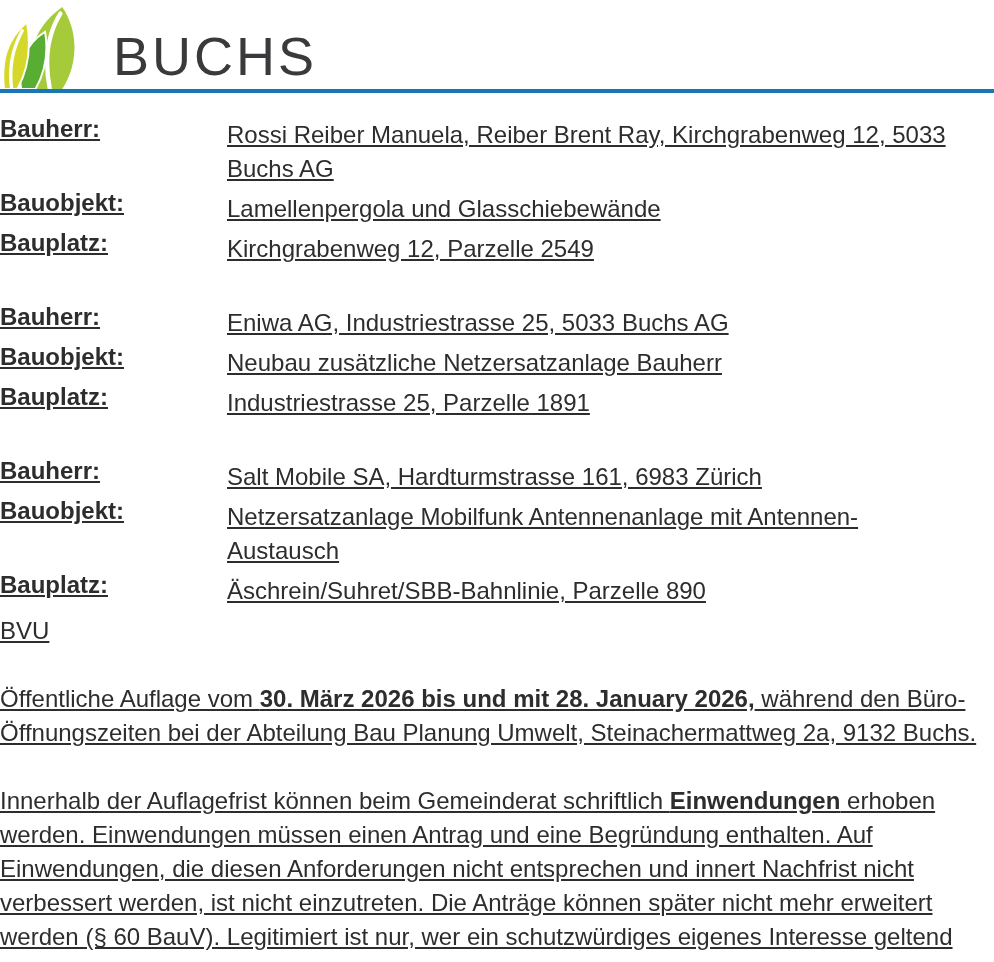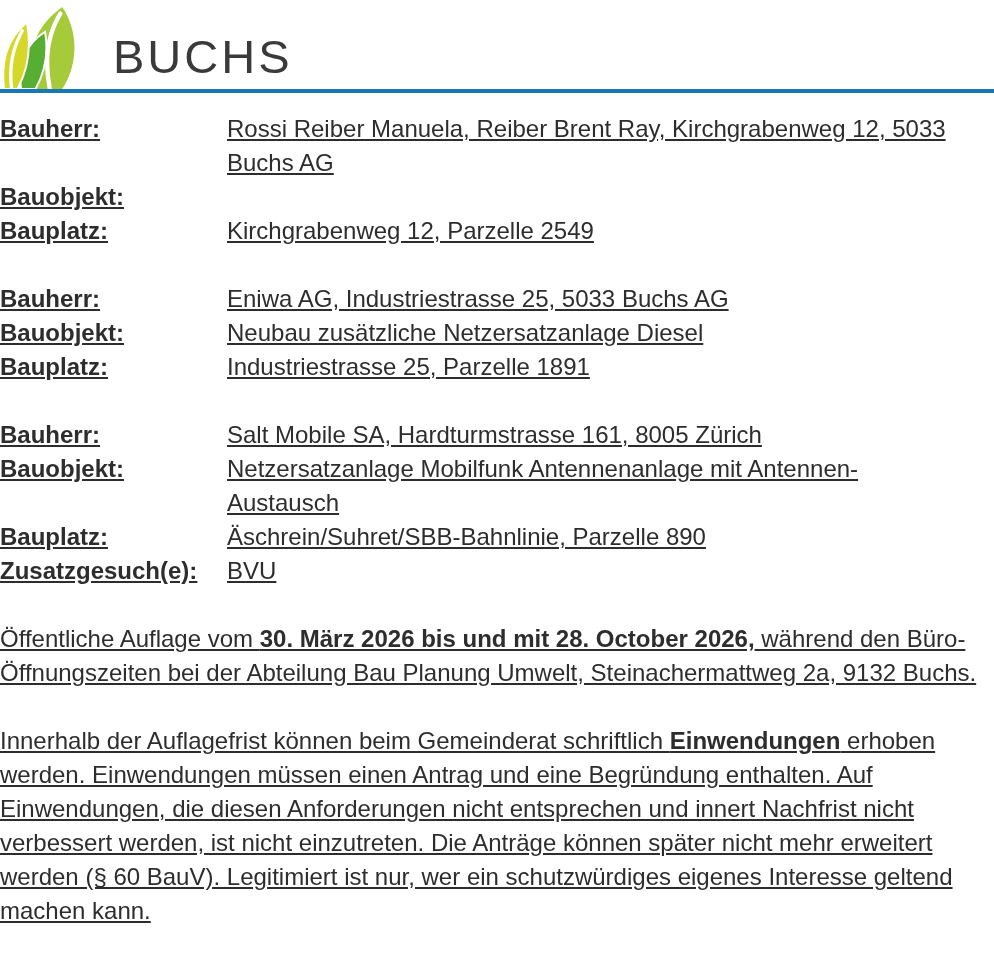--- a/index.html
+++ b/index.html
@@ -21,21 +21,21 @@
     display: flex;
     align-items: flex-end;
   }
   .leaves-logo {
     width: 93px;
     height: 84px;
     display: block;
     flex: 0 0 auto;
   }
   .wordmark {
-    font-size: 47px;
+    font-size: 54px;
     line-height: 65px;
     font-weight: 400;
     letter-spacing: 3px;
     color: #3a3a3c;
     margin-left: 20px;
     white-space: nowrap;
   }
   .content {
     padding-top: 19px;
     text-decoration: underline;
@@ -46,20 +46,21 @@
   .row {
     display: flex;
     align-items: flex-start;
   }
   .label {
     flex: 0 0 227px;
     font-weight: 700;
   }
   .value {
     max-width: 730px;
+    margin-top: 6px;
   }
   .para {
     margin: 0 0 34px 0;
     max-width: 994px;
   }
   .para:last-child {
     margin-bottom: 16px;
   }
   strong { font-weight: 700; }
 </style>
@@ -84,59 +85,59 @@
 
   <main class="content">
 
     <section class="notice">
       <div class="row">
         <span class="label">Bauherr:</span>
         <span class="value">Rossi Reiber Manuela, Reiber Brent Ray, Kirchgrabenweg 12, 5033 Buchs AG</span>
       </div>
       <div class="row">
         <span class="label">Bauobjekt:</span>
+        <span class="value">Lamellenpergola und Glasschiebewände</span>
       </div>
       <div class="row">
         <span class="label">Bauplatz:</span>
         <span class="value">Kirchgrabenweg 12, Parzelle 2549</span>
       </div>
     </section>
 
     <section class="notice">
       <div class="row">
         <span class="label">Bauherr:</span>
         <span class="value">Eniwa AG, Industriestrasse 25, 5033 Buchs AG</span>
       </div>
       <div class="row">
         <span class="label">Bauobjekt:</span>
-        <span class="value">Neubau zusätzliche Netzersatzanlage Diesel</span>
+        <span class="value">Neubau zusätzliche Netzersatzanlage Bauherr</span>
       </div>
       <div class="row">
         <span class="label">Bauplatz:</span>
         <span class="value">Industriestrasse 25, Parzelle 1891</span>
       </div>
     </section>
 
     <section class="notice">
       <div class="row">
         <span class="label">Bauherr:</span>
-        <span class="value">Salt Mobile SA, Hardturmstrasse 161, 8005 Zürich</span>
+        <span class="value">Salt Mobile SA, Hardturmstrasse 161, 6983 Zürich</span>
       </div>
       <div class="row">
         <span class="label">Bauobjekt:</span>
         <span class="value">Netzersatzanlage Mobilfunk Antennenanlage mit Antennen-Austausch</span>
       </div>
       <div class="row">
         <span class="label">Bauplatz:</span>
         <span class="value">Äschrein/Suhret/SBB-Bahnlinie, Parzelle 890</span>
       </div>
       <div class="row">
-        <span class="label">Zusatzgesuch(e):</span>
         <span class="value">BVU</span>
       </div>
     </section>
 
-    <p class="para"><span>Öffentliche Auflage vom </span><strong>30. März 2026 bis und mit 28. October 2026,</strong><span> während den Büro-Öffnungszeiten bei der Abteilung Bau Planung Umwelt, Steinachermattweg 2a, 9132 Buchs.</span></p>
+    <p class="para"><span>Öffentliche Auflage vom </span><strong>30. März 2026 bis und mit 28. January 2026,</strong><span> während den Büro-Öffnungszeiten bei der Abteilung Bau Planung Umwelt, Steinachermattweg 2a, 9132 Buchs.</span></p>
 
     <p class="para"><span>Innerhalb der Auflagefrist können beim Gemeinderat schriftlich </span><strong>Einwendungen</strong><span> erhoben werden. Einwendungen müssen einen Antrag und eine Begründung ent­halten. Auf Einwendungen, die diesen Anforderungen nicht entsprechen und innert Nachfrist nicht verbessert werden, ist nicht einzutreten. Die Anträge können später nicht mehr erweitert werden (§ 60 BauV). Legitimiert ist nur, wer ein schutzwürdiges eigenes Interesse geltend machen kann.</span></p>
 
   </main>
 </div>
 
 </body></html>

